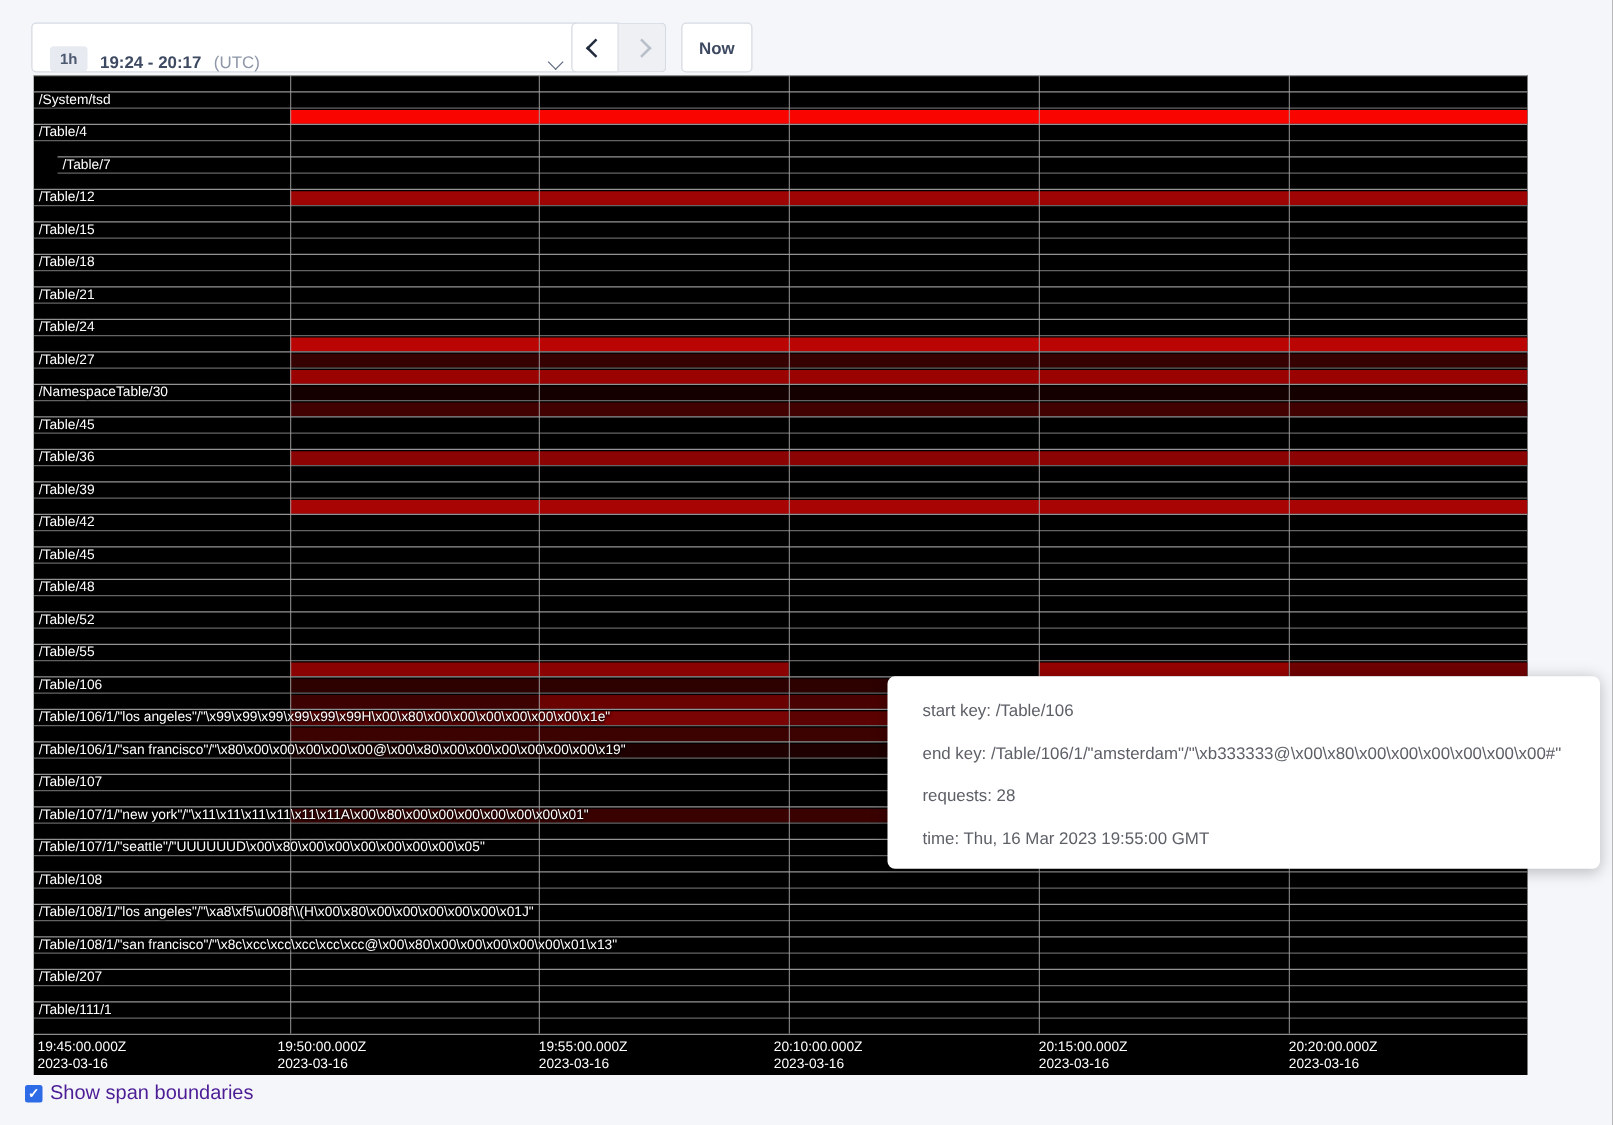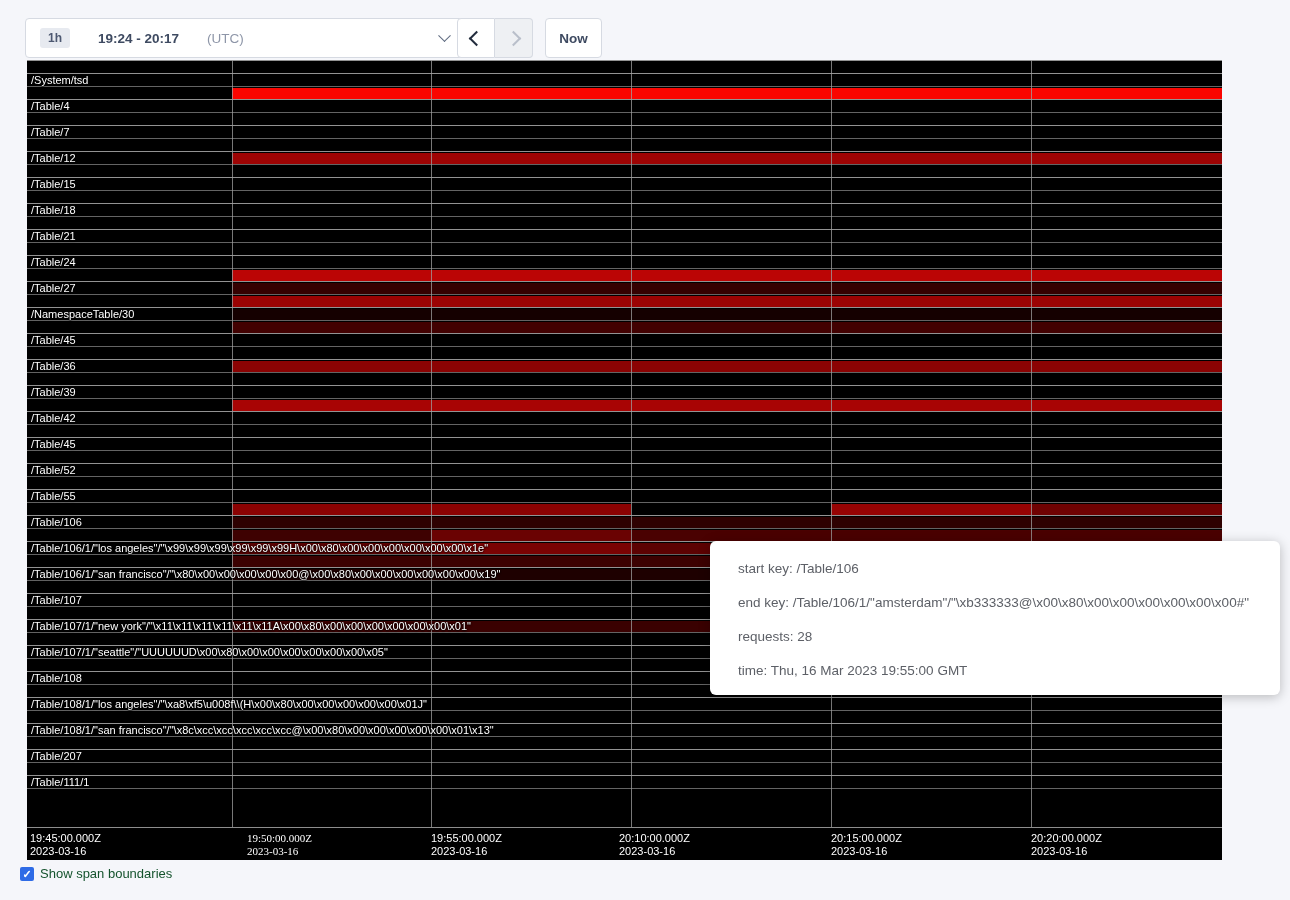--- a/index.html
+++ b/index.html
@@ -1,21 +1,21 @@
 <!DOCTYPE html>
 <html><head>
 <meta charset="utf-8">
 <style>
   html,body{margin:0;padding:0;}
   body{font-family:"Liberation Sans",sans-serif;background:#f5f6fa;}
   .page{position:relative;width:1290px;height:900px;background:#f5f6fa;overflow:hidden;}
 
   
   .time-selector{position:absolute;left:25px;top:18px;width:439px;height:40px;background:#fff;
-    border:1px solid #d6dae2;border-radius:4px;display:flex;align-items:center;gap:28px;
+    border:1px solid #d6dae2;border-radius:4px;display:flex;align-items:flex-end;gap:10px;
     padding:0 14px;box-sizing:border-box;cursor:pointer;}
   .range-badge{background:#e7eaf0;color:#4d5871;font-size:12px;font-weight:bold;
     padding:3px 8px;border-radius:3px;}
   .range-text{font-size:13.5px;font-weight:bold;color:#3e4a61;}
   .range-tz{font-size:13.5px;color:#8e96a8;}
   .chev-down{margin-left:auto;width:8px;height:8px;border-right:1.5px solid #5f6b80;
     border-bottom:1.5px solid #5f6b80;transform:rotate(45deg) translate(-2px,-2px);}
   .nav-group{position:absolute;left:457px;top:18px;display:flex;}
   .nav-btn{width:38px;height:40px;background:#fff;border:1px solid #d6dae2;display:flex;
     align-items:center;justify-content:center;cursor:pointer;padding:0;box-sizing:border-box;}
@@ -46,21 +46,21 @@
   
   .tooltip{position:absolute;left:683px;top:481px;width:570px;height:154px;background:#fff;
     border-radius:6px;box-shadow:0 2px 12px rgba(0,0,0,.25);z-index:10;box-sizing:border-box;
     padding:11px 16px 0 28px;}
   .tooltip .tline{font-size:13.5px;color:#5d6067;line-height:34px;white-space:nowrap;overflow:hidden;}
 
   
   .footer-check{position:absolute;left:20px;top:866px;display:flex;align-items:center;gap:6px;cursor:pointer;}
   .checkbox{width:14px;height:14px;background:#2e6be6;border-radius:2px;color:#fff;font-size:11px;
     line-height:14px;text-align:center;font-weight:bold;}
-  .check-label{font-size:13px;color:#14532d;}
+  .check-label{font-size:16px;color:#4c1d95;}
 </style>
 </head>
 <body>
 
 <div class="page">
 
   <div class="time-selector">
     <span class="range-badge">1h</span>
     <span class="range-text">19:24 - 20:17</span>
     <span class="range-tz">(UTC)</span>
@@ -86,21 +86,21 @@
           <div class="half b">
             <div class="seg" style="left: 205px; width: 990px; background: rgb(250, 4, 0);"></div>
           </div>
           <span class="rowlabel">/System/tsd</span>
         </div>
         <div class="sec" style="height: 26px; text-align: center;">
           <div class="half a"></div>
           <div class="half b"></div>
           <span class="rowlabel">/Table/4</span>
         </div>
-        <div class="sec" style="height: 26px;">
+        <div class="sec" style="height: 26px; margin-left: 19px;">
           <div class="half a"></div>
           <div class="half b"></div>
           <span class="rowlabel">/Table/7</span>
         </div>
         <div class="sec" style="height: 26px;">
           <div class="half a">
             <div class="seg" style="left: 205px; width: 990px; background: rgb(158, 4, 4);"></div>
           </div>
           <div class="half b"></div>
           <span class="rowlabel">/Table/12</span>
@@ -166,20 +166,25 @@
         </div>
         <div class="sec" style="height: 26px;">
           <div class="half a"></div>
           <div class="half b"></div>
           <span class="rowlabel">/Table/42</span>
         </div>
         <div class="sec" style="height: 26px;">
           <div class="half a"></div>
           <div class="half b"></div>
           <span class="rowlabel">/Table/45</span>
+        </div>
+        <div class="sec" style="height: 26px;">
+          <div class="half a"></div>
+          <div class="half b"></div>
+          <span class="rowlabel">/Table/48</span>
         </div>
         <div class="sec" style="height: 26px;">
           <div class="half a"></div>
           <div class="half b"></div>
           <span class="rowlabel">/Table/52</span>
         </div>
         <div class="sec" style="height: 26px;">
           <div class="half a"></div>
           <div class="half b">
             <div class="seg" style="left: 205px; width: 199px; background: rgb(139, 2, 2);"></div>
@@ -265,21 +270,21 @@
           <span class="rowlabel">/Table/111/1</span>
         </div>
         <div class="gridline" style="left: 205px;"></div>
         <div class="gridline" style="left: 404px;"></div>
         <div class="gridline" style="left: 604px;"></div>
         <div class="gridline" style="left: 804px;"></div>
         <div class="gridline" style="left: 1004px;"></div>
       </div>
     <div class="axis" id="axis">
         <div class="tick" style="left: 3px;">19:45:00.000Z<div>2023-03-16</div></div>
-        <div class="tick" style="left: 220px; font-family: Liberation Serif, serif;">19:50:00.000Z<div>2023-03-16</div></div>
+        <div class="tick" style="left: 195px;">19:50:00.000Z<div>2023-03-16</div></div>
         <div class="tick" style="left: 404px;">19:55:00.000Z<div>2023-03-16</div></div>
         <div class="tick" style="left: 592px;">20:10:00.000Z<div>2023-03-16</div></div>
         <div class="tick" style="left: 804px;">20:15:00.000Z<div>2023-03-16</div></div>
         <div class="tick" style="left: 1004px;">20:20:00.000Z<div>2023-03-16</div></div>
       </div>
     <div class="tooltip">
       <div class="tline">start key: /Table/106</div>
       <div class="tline">end key: /Table/106/1/"amsterdam"/"\xb333333@\x00\x80\x00\x00\x00\x00\x00\x00#"</div>
       <div class="tline">requests: 28</div>
       <div class="tline">time: Thu, 16 Mar 2023 19:55:00 GMT</div>

